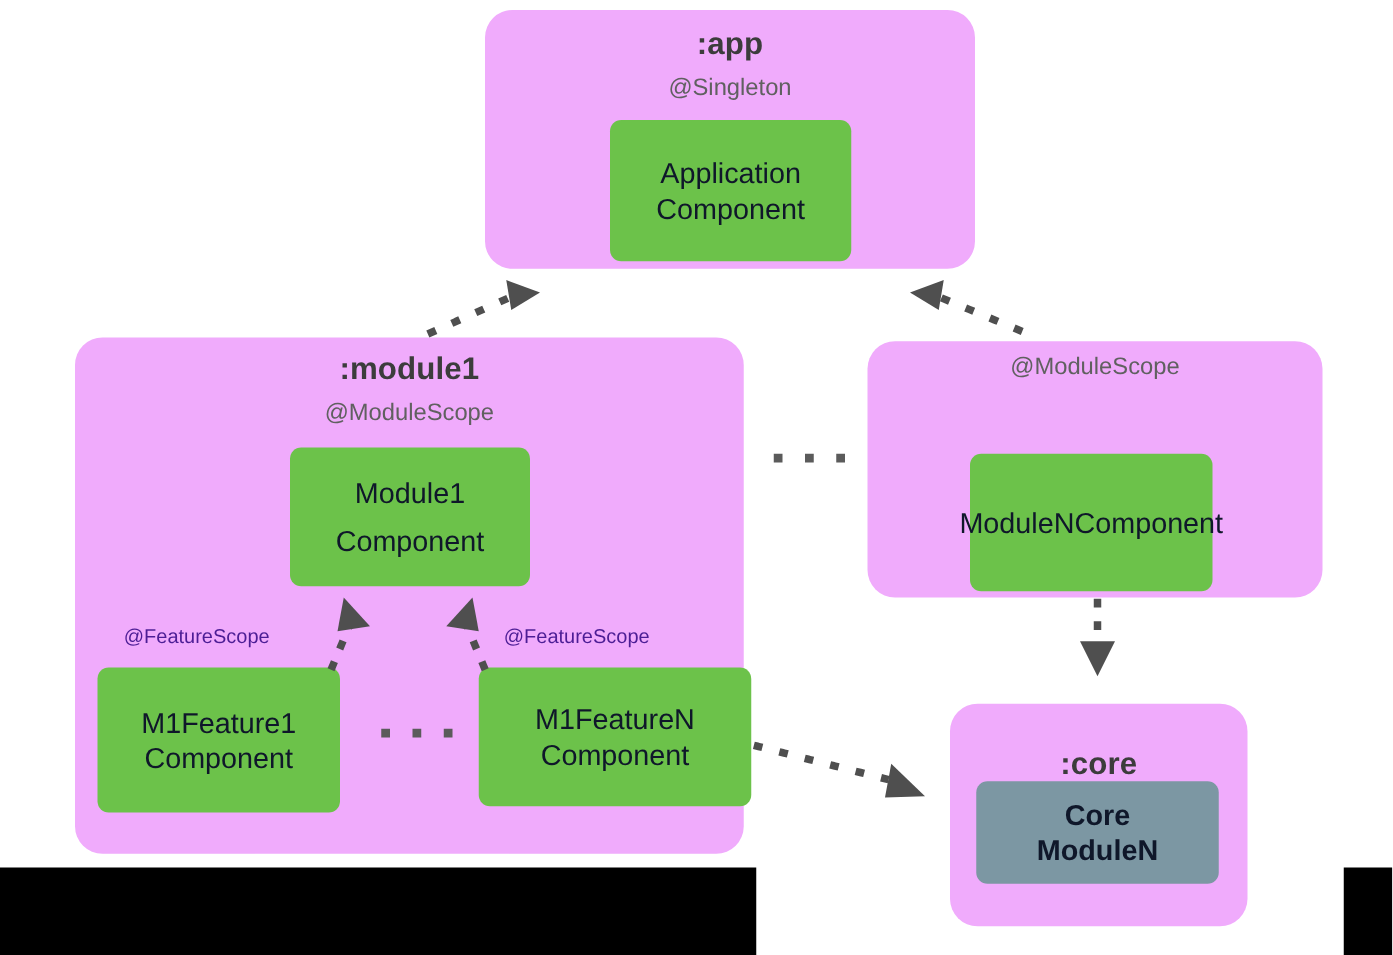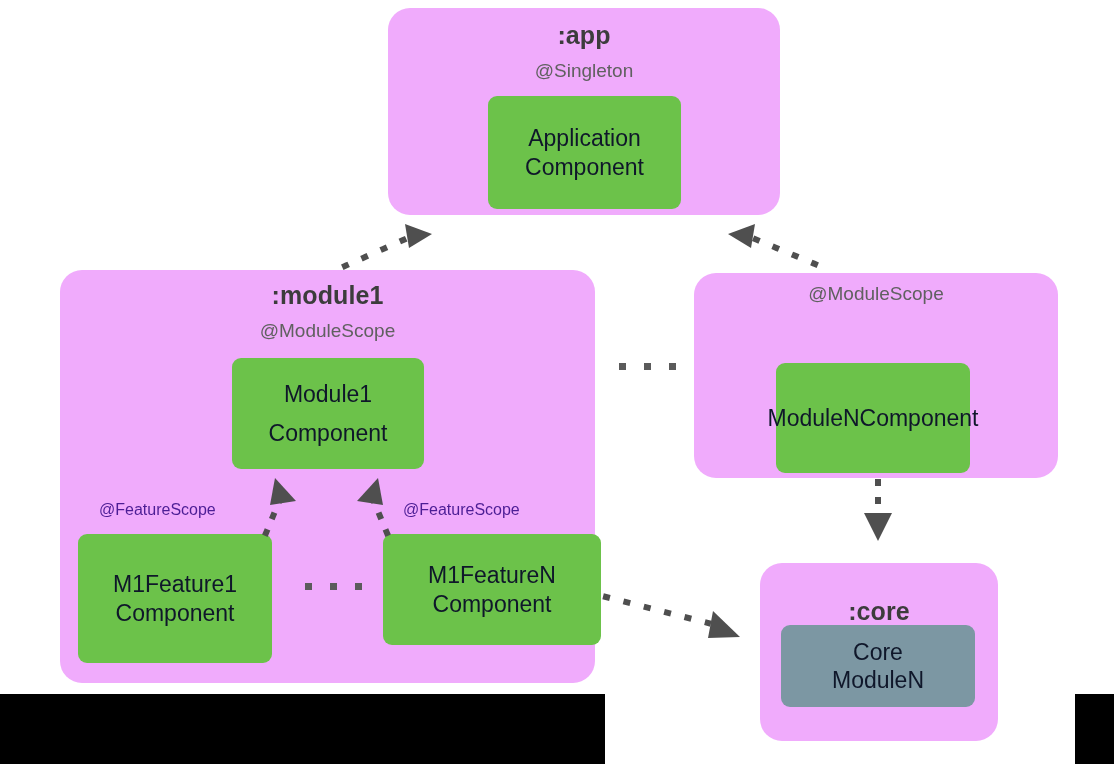--- a/index.html
+++ b/index.html
@@ -51,21 +51,21 @@
     align-items: center;
     justify-content: center;
     text-align: center;
     color: #0f172a;
     font-size: 23px;
     line-height: 1.22;
     box-sizing: border-box;
     padding: 4px 6px;
   }
   .chip.green { background: #6cc24a; }
-  .chip.slate { background: #7c97a3; }
+  .chip.slate { background: #7c97a3; font-weight: bold; }
 
   
   .float-label {
     position: absolute;
     font-size: 16px;
     color: #4c1d95;
     white-space: nowrap;
     line-height: 1.1;
   }
 
@@ -127,21 +127,21 @@
     <div class="module-scope" style="margin-top:11px;">@ModuleScope</div>
   </div>
   <div class="chip green" style="left:232px; top:358px; width:192px; height:111px; flex-direction:column;gap:11px;">
     <span>Module1</span>
     <span>Component</span>
   </div>
 
   <div class="float-label" style="left:99px; top:501px;">@FeatureScope</div>
   <div class="float-label" style="left:403px; top:501px;">@FeatureScope</div>
 
-  <div class="chip green" style="left:78px; top:534px; width:194px; height:129px; flex-direction:column;">
+  <div class="chip green" style="left:78px; top:534px; width:194px; height:116px; flex-direction:column;">
     <span>M1Feature1</span>
     <span>Component</span>
   </div>
 
   <div class="chip green" style="left:383px; top:534px; width:218px; height:111px; flex-direction:column;">
     <span>M1FeatureN</span>
     <span>Component</span>
   </div>
 
   <div class="ellipsis" style="left:305px; top:583px;">

